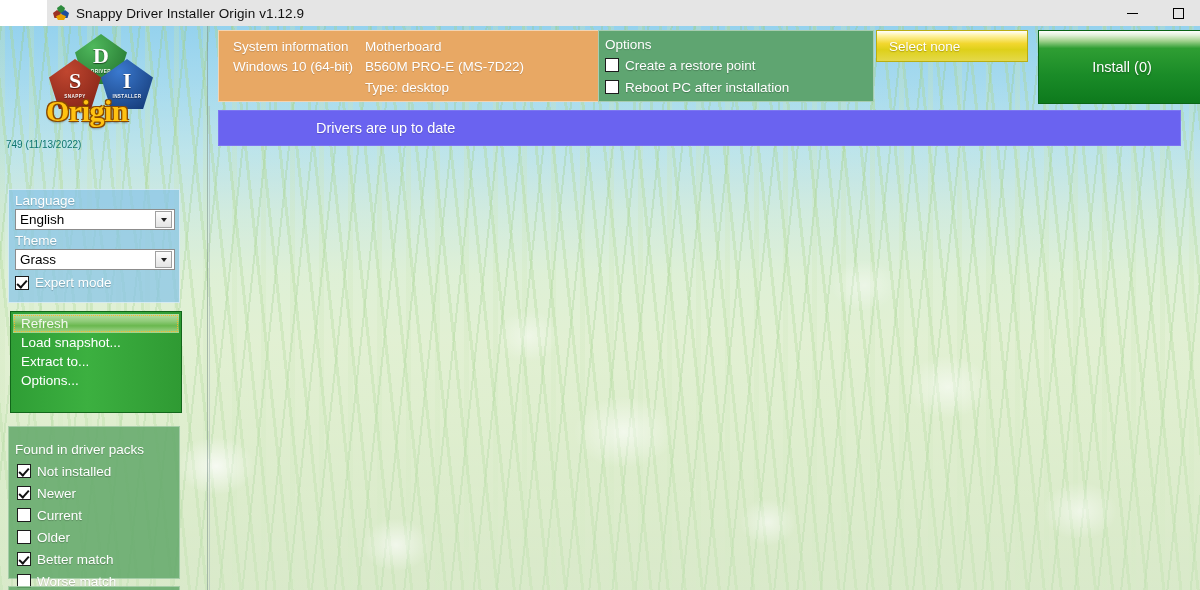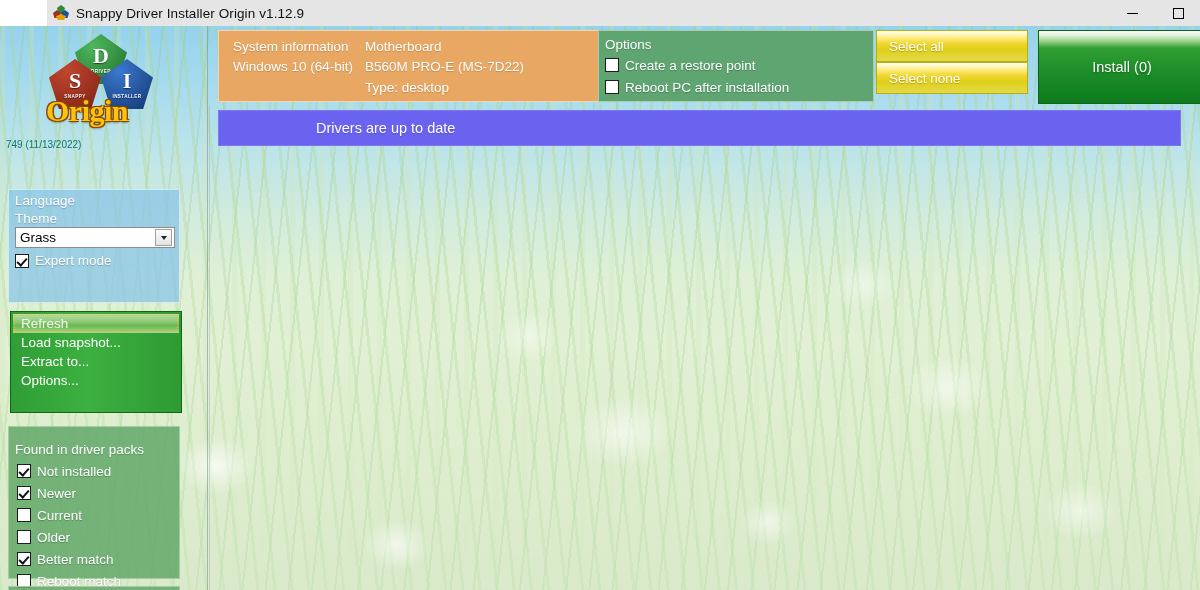--- a/index.html
+++ b/index.html
@@ -434,20 +434,26 @@
           <span class="small">INSTALLER</span>
         </div>
         <div class="origin-text">Origin</div>
       </div>
     </div>
 
     <div class="version">749 (11/13/2022)</div>
 
     <div class="panel-settings">
       <div class="field-label">Language</div>
+      <div class="combo">
+        <div class="val">English</div>
+        <div class="arrow-btn">
+          <div class="caret-down"></div>
+        </div>
+      </div>
       <div class="field-label">Theme</div>
       <div class="combo">
         <div class="val">Grass</div>
         <div class="arrow-btn">
           <div class="caret-down"></div>
         </div>
       </div>
       <div class="chk-row">
         <div class="chkbox checked"></div>
         <div class="chk-label">Expert mode</div>
@@ -478,21 +484,21 @@
       <div class="filter-row">
         <div class="chkbox"></div>
         <div class="chk-label">Older</div>
       </div>
       <div class="filter-row">
         <div class="chkbox checked"></div>
         <div class="chk-label">Better match</div>
       </div>
       <div class="filter-row">
         <div class="chkbox"></div>
-        <div class="chk-label">Reboot match</div>
+        <div class="chk-label">Worse match</div>
       </div>
     </div>
 
     <div class="panel-filters2">
       <div class="group-title">Absent in driver packs</div>
     </div>
   </div>
 
   <div class="sidebar-divider"></div>
   <div class="content-frame"></div>
@@ -517,21 +523,20 @@
         <div class="chkbox"></div>
         <div class="chk-label">Create a restore point</div>
       </div>
       <div class="opt-row">
         <div class="chkbox"></div>
         <div class="chk-label">Reboot PC after installation</div>
       </div>
     </div>
 
     <div class="btn-col">
-      <div class="btn-yellow">Select all</div>
       <div class="btn-yellow second">Select none</div>
     </div>
 
     <div class="btn-install">Install (0)</div>
   </div>
 
   <div class="statusbar">
     <div class="txt">Drivers are up to date</div>
   </div>
 

